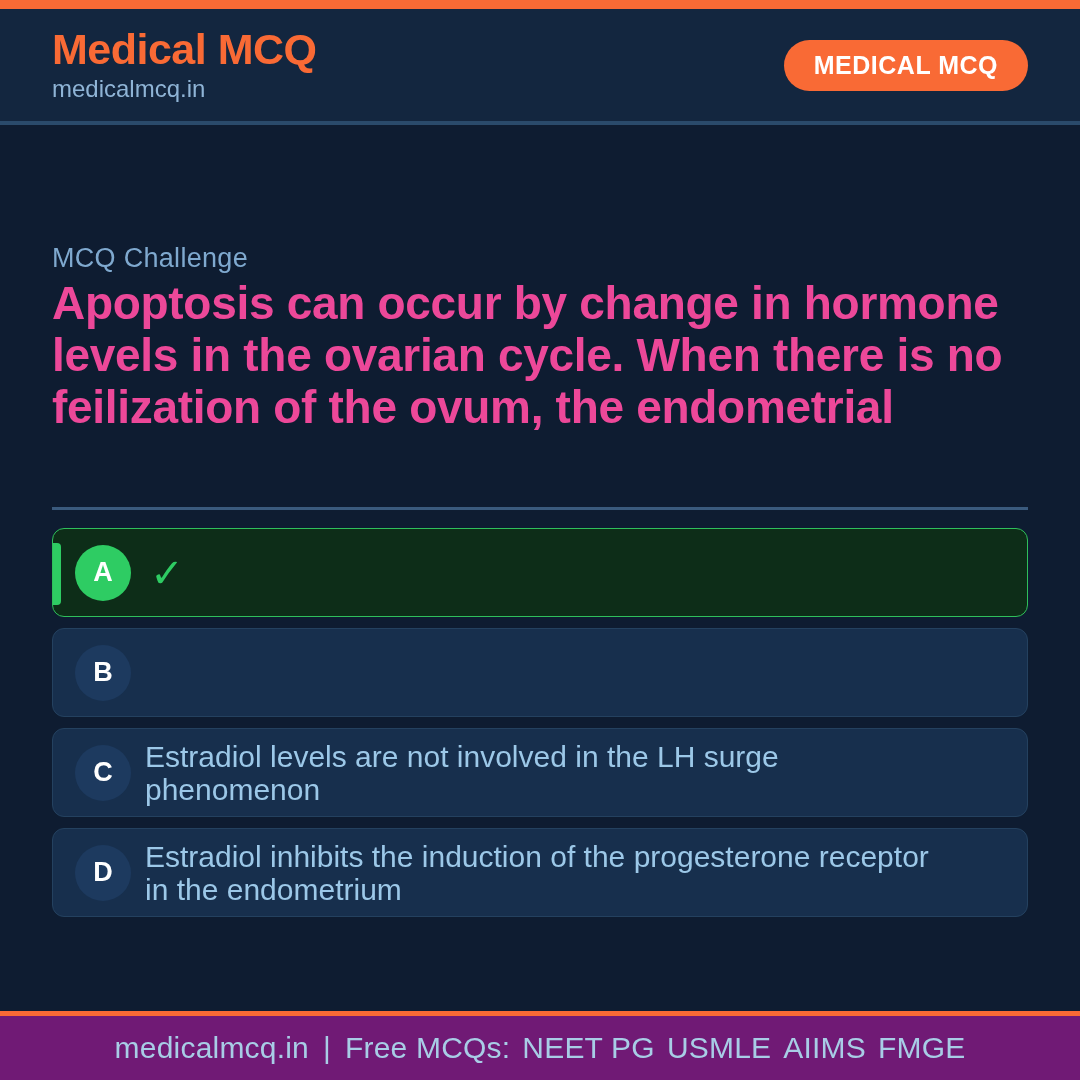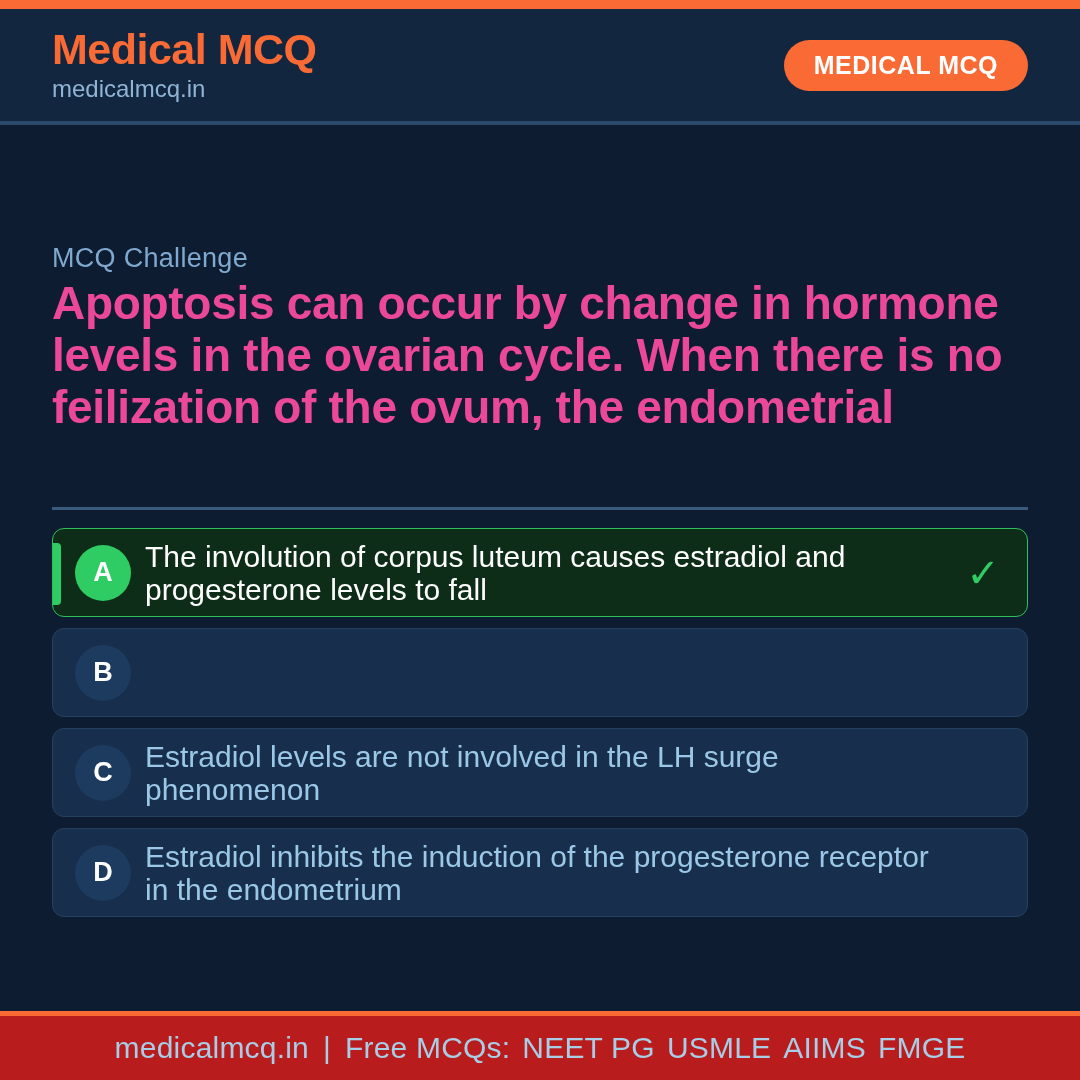--- a/index.html
+++ b/index.html
@@ -167,21 +167,21 @@
   .footer-accent {
     position:absolute;
     top:1011px; left:0;
     width:1080px; height:5px;
     background:#f96a35;
   }
   .footer {
     position:absolute;
     top:1016px; left:0;
     width:1080px; height:64px;
-    background:#b91c1c;
+    background:#701a75;
     display:flex;
     align-items:center;
     justify-content:center;
   }
   .footer-text {
     color:#a8cde6;
     font-size:30px;
     font-weight:normal;
     letter-spacing:0.2px;
     white-space:nowrap;
@@ -206,21 +206,20 @@
 <div class="content">
   <div class="kicker">MCQ Challenge</div>
   <div class="question">Apoptosis can occur by change in hormone levels in the ovarian cycle. When there is no feilization of the ovum, the endometrial</div>
   <div class="q-divider"></div>
 
   <div class="options">
 
     <div class="option correct">
       <div class="accent"></div>
       <div class="badge">A</div>
-      <div class="otext">The involution of corpus luteum causes estradiol and progesterone levels to fall</div>
       <div class="check">✓</div>
     </div>
 
     <div class="option">
       <div class="badge">B</div>
       <div class="check hidden"></div>
     </div>
 
     <div class="option">
       <div class="badge">C</div>

